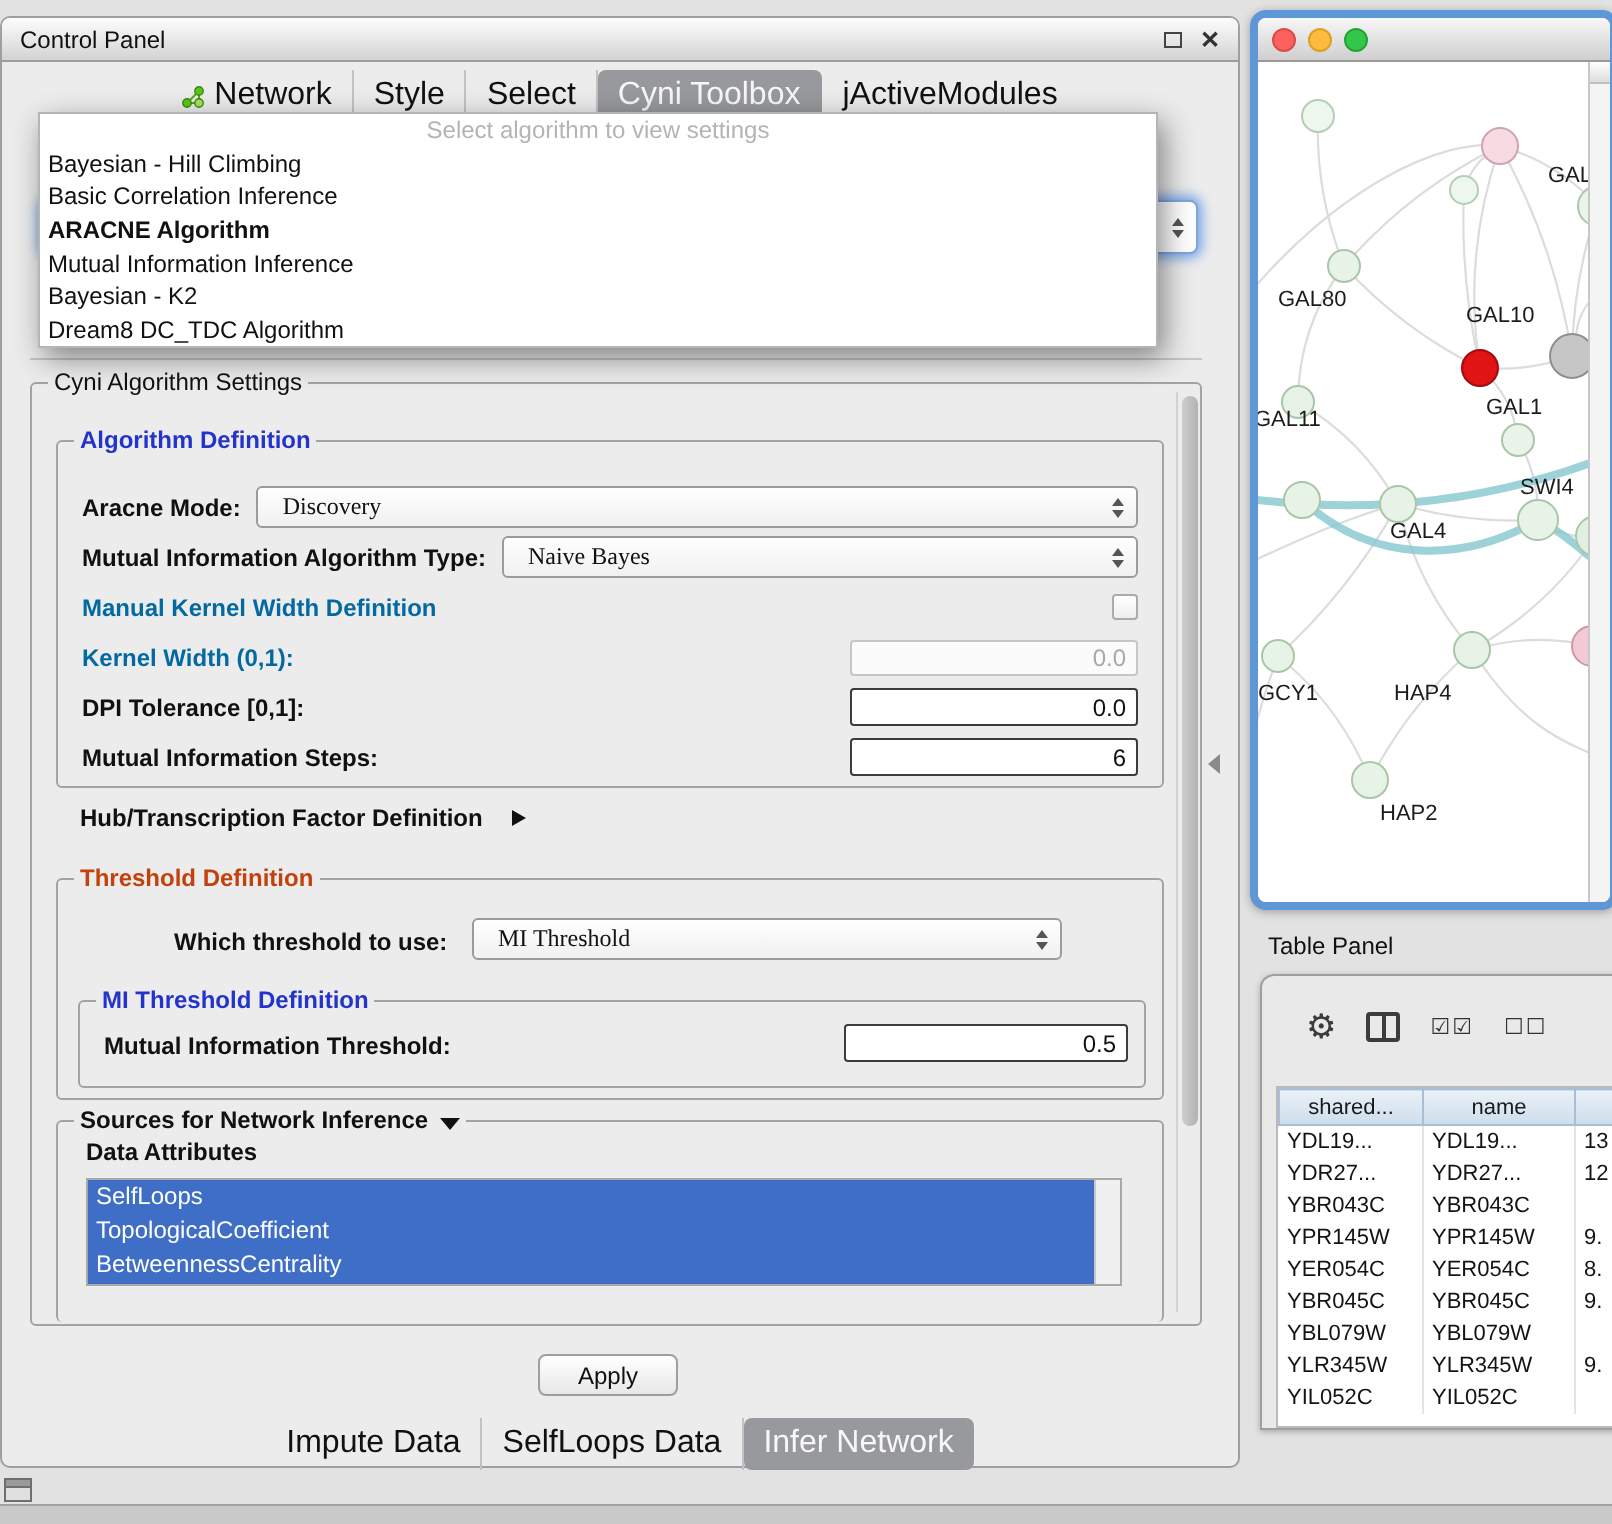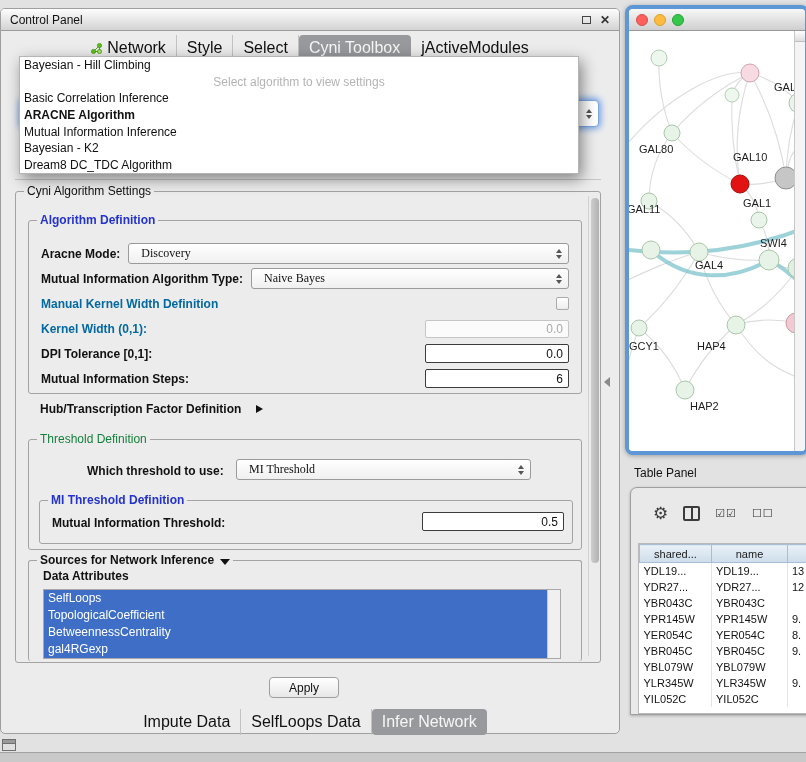--- a/index.html
+++ b/index.html
@@ -43,21 +43,21 @@
   .algo-item { flex:1; display:flex; align-items:center; padding-left:4px; color:#111; }
   .algo-item.placeholder { justify-content:center; color:#b4b4b4; padding-left:0; }
   .algo-item.selected-bold { font-weight:bold; }
 
   
   .groupbox { position:absolute; border:1px solid #a3a3a3; border-radius:3px; }
   .groupbox>.legend { position:absolute; top:-8px; left:8px; background:#ececec;
                       padding:0 3px; font-size:12px; line-height:15px; white-space:nowrap; }
   .legend.black { color:#111; }
   .legend.blue  { color:#2433cc; font-weight:bold; }
-  .legend.green { color:#15803d; font-weight:normal; }
+  .legend.green { color:#c2410c; font-weight:bold; }
   .legend.bold  { font-weight:bold; }
 
   .main-group { left:14px; top:182px; width:586px; height:472px; }
   .ad-group   { left:12px; top:28px;  width:554px; height:174px; }
   .ad-rows { padding:20px 12px 0 12px; }
   .ad-row  { height:25px; display:flex; align-items:center; }
   .blab { font-weight:bold; font-size:12px; color:#111; margin-right:8px; white-space:nowrap; }
   .graylab { color:#0369a1; }
   .flex1 { flex:1; }
   .spacer { flex:1; }
@@ -84,21 +84,21 @@
 
   .th-group { left:12px; top:247px; width:554px; height:111px; }
   .which-label { position:absolute; left:58px; top:24px; }
   .which-combo { position:absolute; left:207px; top:19px; width:295px; height:21px; }
   .mi-group { left:10px; top:60px; width:534px; height:44px; }
   .mi-label { position:absolute; left:12px; top:15px; }
   .mi-field { position:absolute; right:8px; top:11px; width:142px; }
 
   .src-group { left:12px; top:368px; width:554px; height:101px; border-bottom:none; }
   .attr-label { position:absolute; left:14px; top:8px; font-weight:bold; font-size:12px; color:#111; }
-  .attr-list { position:absolute; left:14px; top:28px; width:518px; height:70px;
+  .attr-list { position:absolute; left:14px; top:28px; width:518px; height:54px;
                border:1px solid #a8a8a8; background:#fff; overflow:hidden; display:flex; }
   .attr-rows { flex:1; }
   .attr-row { height:17px; line-height:17px; background:#3e6ec5; color:#fff;
               font-size:12px; padding-left:4px; white-space:nowrap; overflow:hidden; }
   .attr-scroll { width:13px; border-left:1px solid #c9c9c9; background:#f0f0f0; }
 
   .v-scrollbar { position:absolute; left:587px; top:187px; width:12px; height:460px;
                  background:#ececec; border-left:1px solid #d2d2d2; }
   .v-thumb { position:absolute; left:2px; top:2px; width:8px; height:365px;
              background:linear-gradient(90deg,#cdcdcd,#b2b2b2); border-radius:4px; }
@@ -301,22 +301,22 @@
       </div>
       <div class="cp-tab">
         <span>SelfLoops Data</span>
       </div>
       <div class="cp-tab selected">
         <span>Infer Network</span>
       </div>
     </div>
 
   <div class="algo-dropdown" id="algo-dropdown">
+      <div class="algo-item placeholder">Select algorithm to view settings</div>
       <div class="algo-item">Bayesian - Hill Climbing</div>
-      <div class="algo-item placeholder">Select algorithm to view settings</div>
       <div class="algo-item">Basic Correlation Inference</div>
       <div class="algo-item selected-bold">ARACNE Algorithm</div>
       <div class="algo-item">Mutual Information Inference</div>
       <div class="algo-item">Bayesian - K2</div>
       <div class="algo-item">Dream8 DC_TDC Algorithm</div>
     </div>
 </div>
 
 <div class="splitter-arrow"></div>
 

